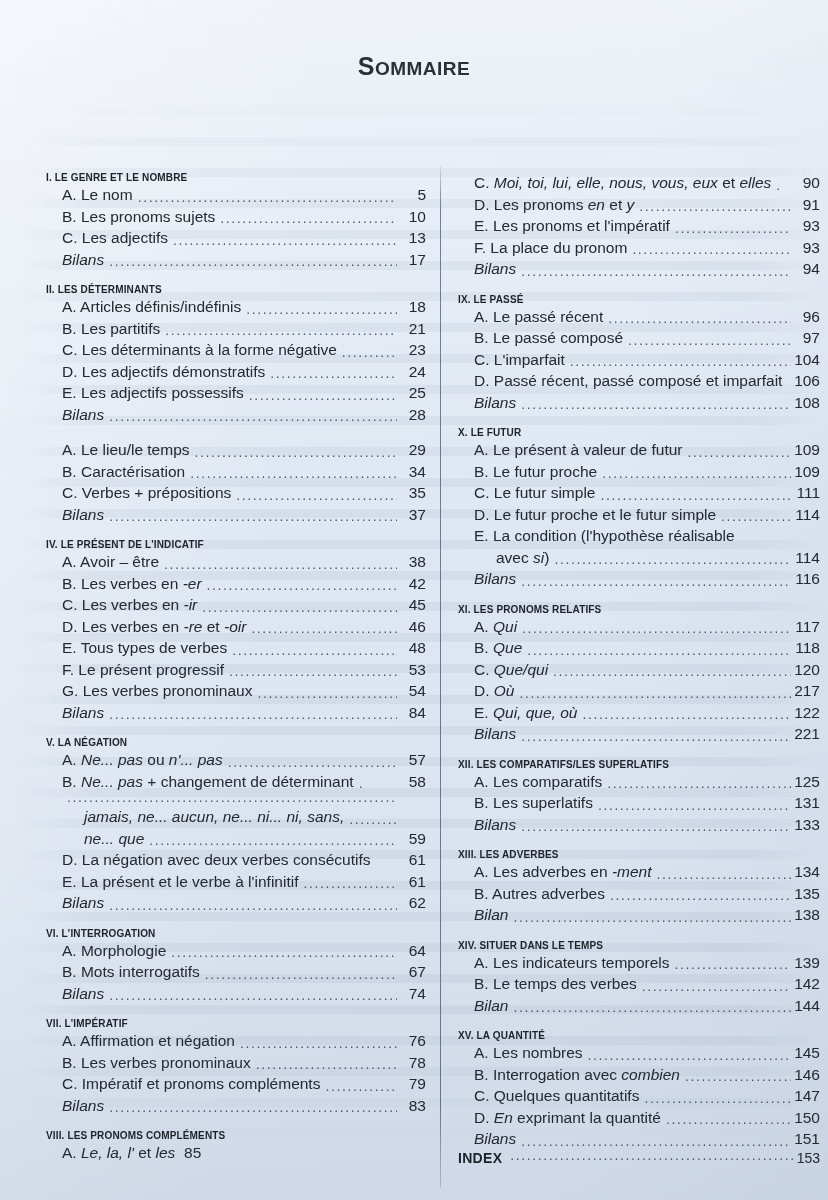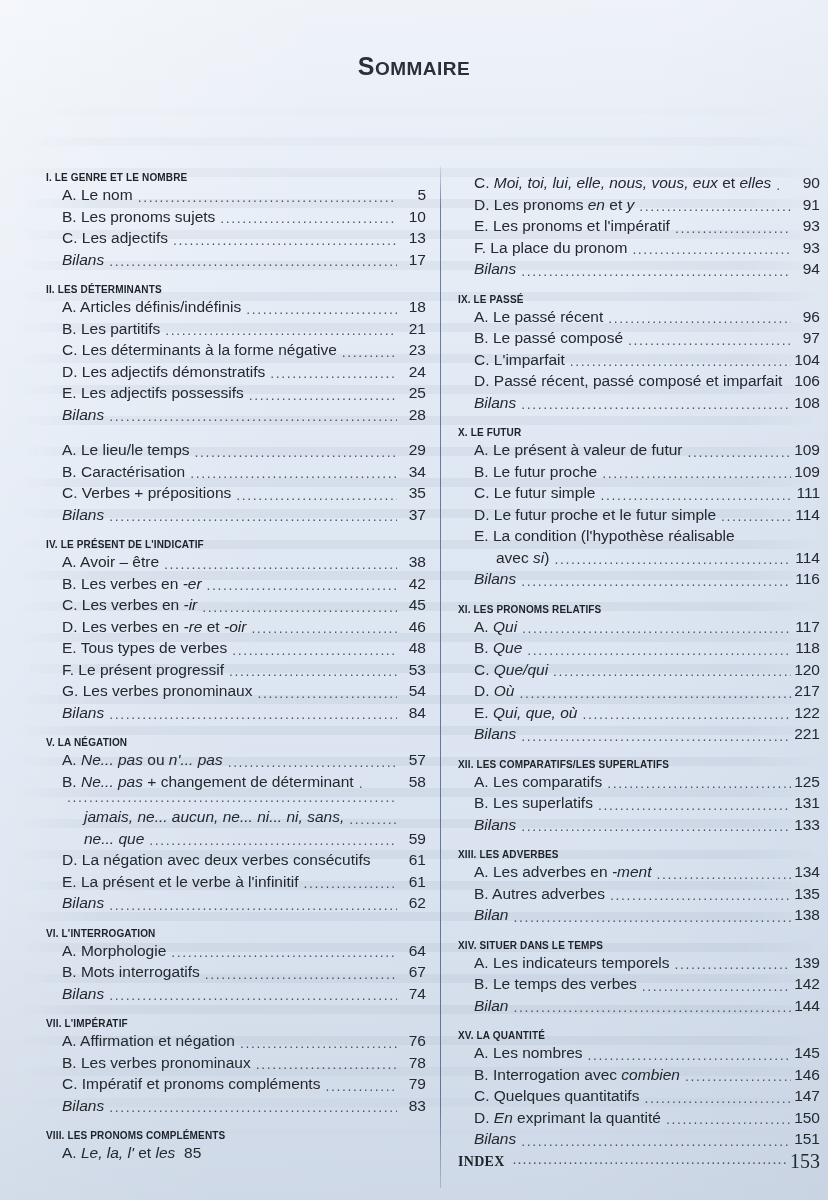--- a/index.html
+++ b/index.html
@@ -120,36 +120,35 @@
   .entry.cont-first .pg { visibility: hidden; }
 
   b.bi { font-weight: normal; font-style: italic; }
 
   #index-row {
     position: absolute;
     left: 458px;
     top: 1150px;
     width: 362px;
     display: flex;
-    align-items: center;
+    align-items: flex-start;
     font-size: 14px;
-    font-family: Liberation Serif, serif;
   }
   #index-row .label { font-weight: bold; letter-spacing: 0.3px; color: #1d2128; }
   #index-row .leader {
     flex: 1 1 auto;
     overflow: hidden;
     white-space: nowrap;
     margin: 0 4px 4px 8px;
     color: #4b5360;
     letter-spacing: 1.6px;
     line-height: 10px;
     font-size: 14px;
   }
-  #index-row .pg { font-size: 20px; color: #24282f; }
+  #index-row .pg { font-size: 14px; color: #24282f; }
 </style>
 </head>
 <body>
 
 <div id="page">
   <div id="ghost"></div>
 
   <div id="title">
     <span class="cap">S</span><span class="rest">OMMAIRE</span>
   </div>

